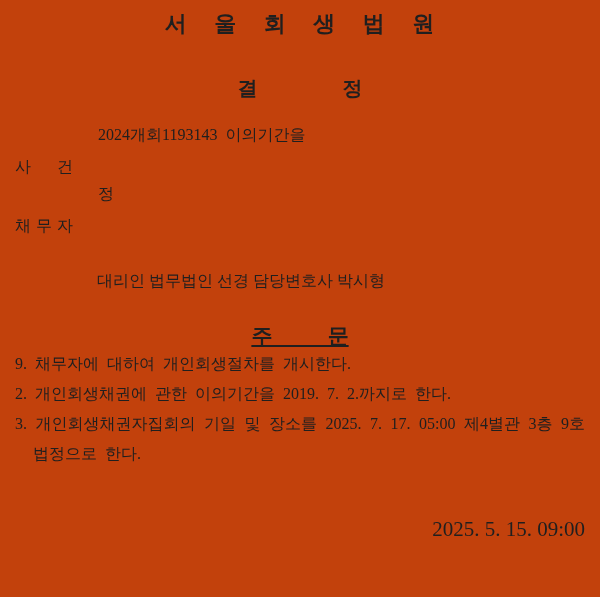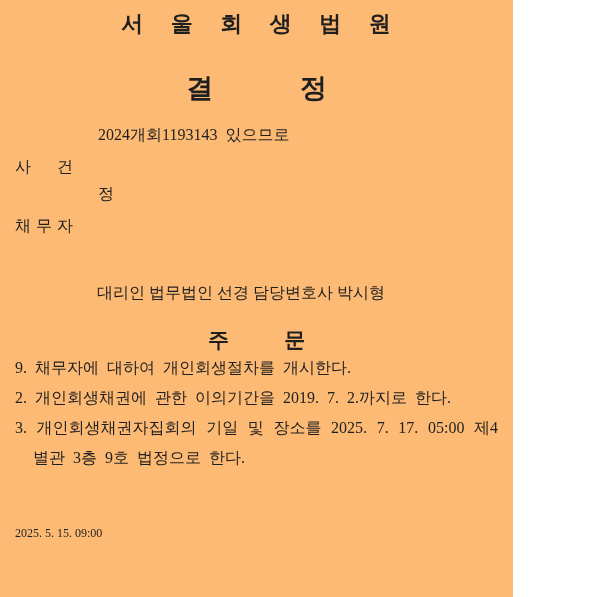--- a/index.html
+++ b/index.html
@@ -2,25 +2,25 @@
 <html lang="ko"><head>
 <meta charset="utf-8">
 <style>
   html, body {
     margin: 0;
     padding: 0;
     background: #ffffff;
   }
   .page {
     position: relative;
-    width: 513px;
+    width: 600px;
     height: 597px;
     box-sizing: border-box;
     padding: 12px 15px 0 15px;
-    background: #fdba74;
+    background: #c2410c;
     color: #1f1f1f;
     font-family: "Liberation Serif", "DejaVu Serif", serif;
     font-size: 16px;
     overflow: hidden;
   }
 
   
   .court-name {
     text-align: center;
     font-size: 22px;
@@ -28,35 +28,35 @@
     line-height: 24px;
     word-spacing: 20px;
     letter-spacing: 1px;
     white-space: pre;
   }
 
   
   .doc-type {
     margin-top: 40px;
     text-align: center;
-    font-size: 27px;
+    font-size: 20px;
     font-weight: bold;
     line-height: 24px;
     word-spacing: 80px;
     white-space: pre;
   }
   .section-heading {
     text-align: center;
     font-size: 21px;
     font-weight: bold;
     line-height: 26px;
     word-spacing: 50px;
     white-space: pre;
   }
-  .order-heading { margin-top: 21px; }
+  .order-heading { margin-top: 29px; text-decoration: underline; }
   .reason-heading { margin-top: 25px; }
 
   
   .meta-block { margin-top: 21px; }
   .meta-row {
     display: flex;
     line-height: 27px;
   }
   .meta-label {
     display: inline-block;
@@ -65,21 +65,21 @@
     text-align: justify;
     text-align-last: justify;
     white-space: normal;
     margin-top: 32px;
   }
   .meta-value {
     white-space: pre;
   }
 
   .attorney-line {
-    margin-top: 40px;
+    margin-top: 28px;
     margin-left: 82px;
     line-height: 27px;
     white-space: pre;
   }
 
   
   .order-list { margin-top: 0; }
   .order-item {
     line-height: 30px;
     text-align: justify;
@@ -91,39 +91,39 @@
   
   .reason-text {
     margin-top: 0;
     line-height: 30px;
     text-align: justify;
     word-spacing: 4px;
   }
 
   .decision-datetime {
     margin-top: 50px;
-    text-align: left;
+    text-align: right;
     line-height: 20px;
-    font-size: 12px;
+    font-size: 21px;
     white-space: pre;
   }
 </style>
 </head>
 <body>
 
 <div class="page">
 
   <div class="court-name">서 울 회 생 법 원</div>
 
   <div class="doc-type">결 정</div>
 
   <div class="meta-block">
     <div class="meta-row">
       <span class="meta-label">사 건</span>
-      <span class="meta-value">2024개회1193143  있으므로</span>
+      <span class="meta-value">2024개회1193143  이의기간을</span>
     </div>
     <div class="meta-row">
       <span class="meta-label">채 무 자</span>
       <span class="meta-value">정</span>
     </div>
   </div>
 
   <div class="attorney-line">대리인 법무법인 선경 담당변호사 박시형</div>
 
   <div class="section-heading order-heading">주 문</div>

